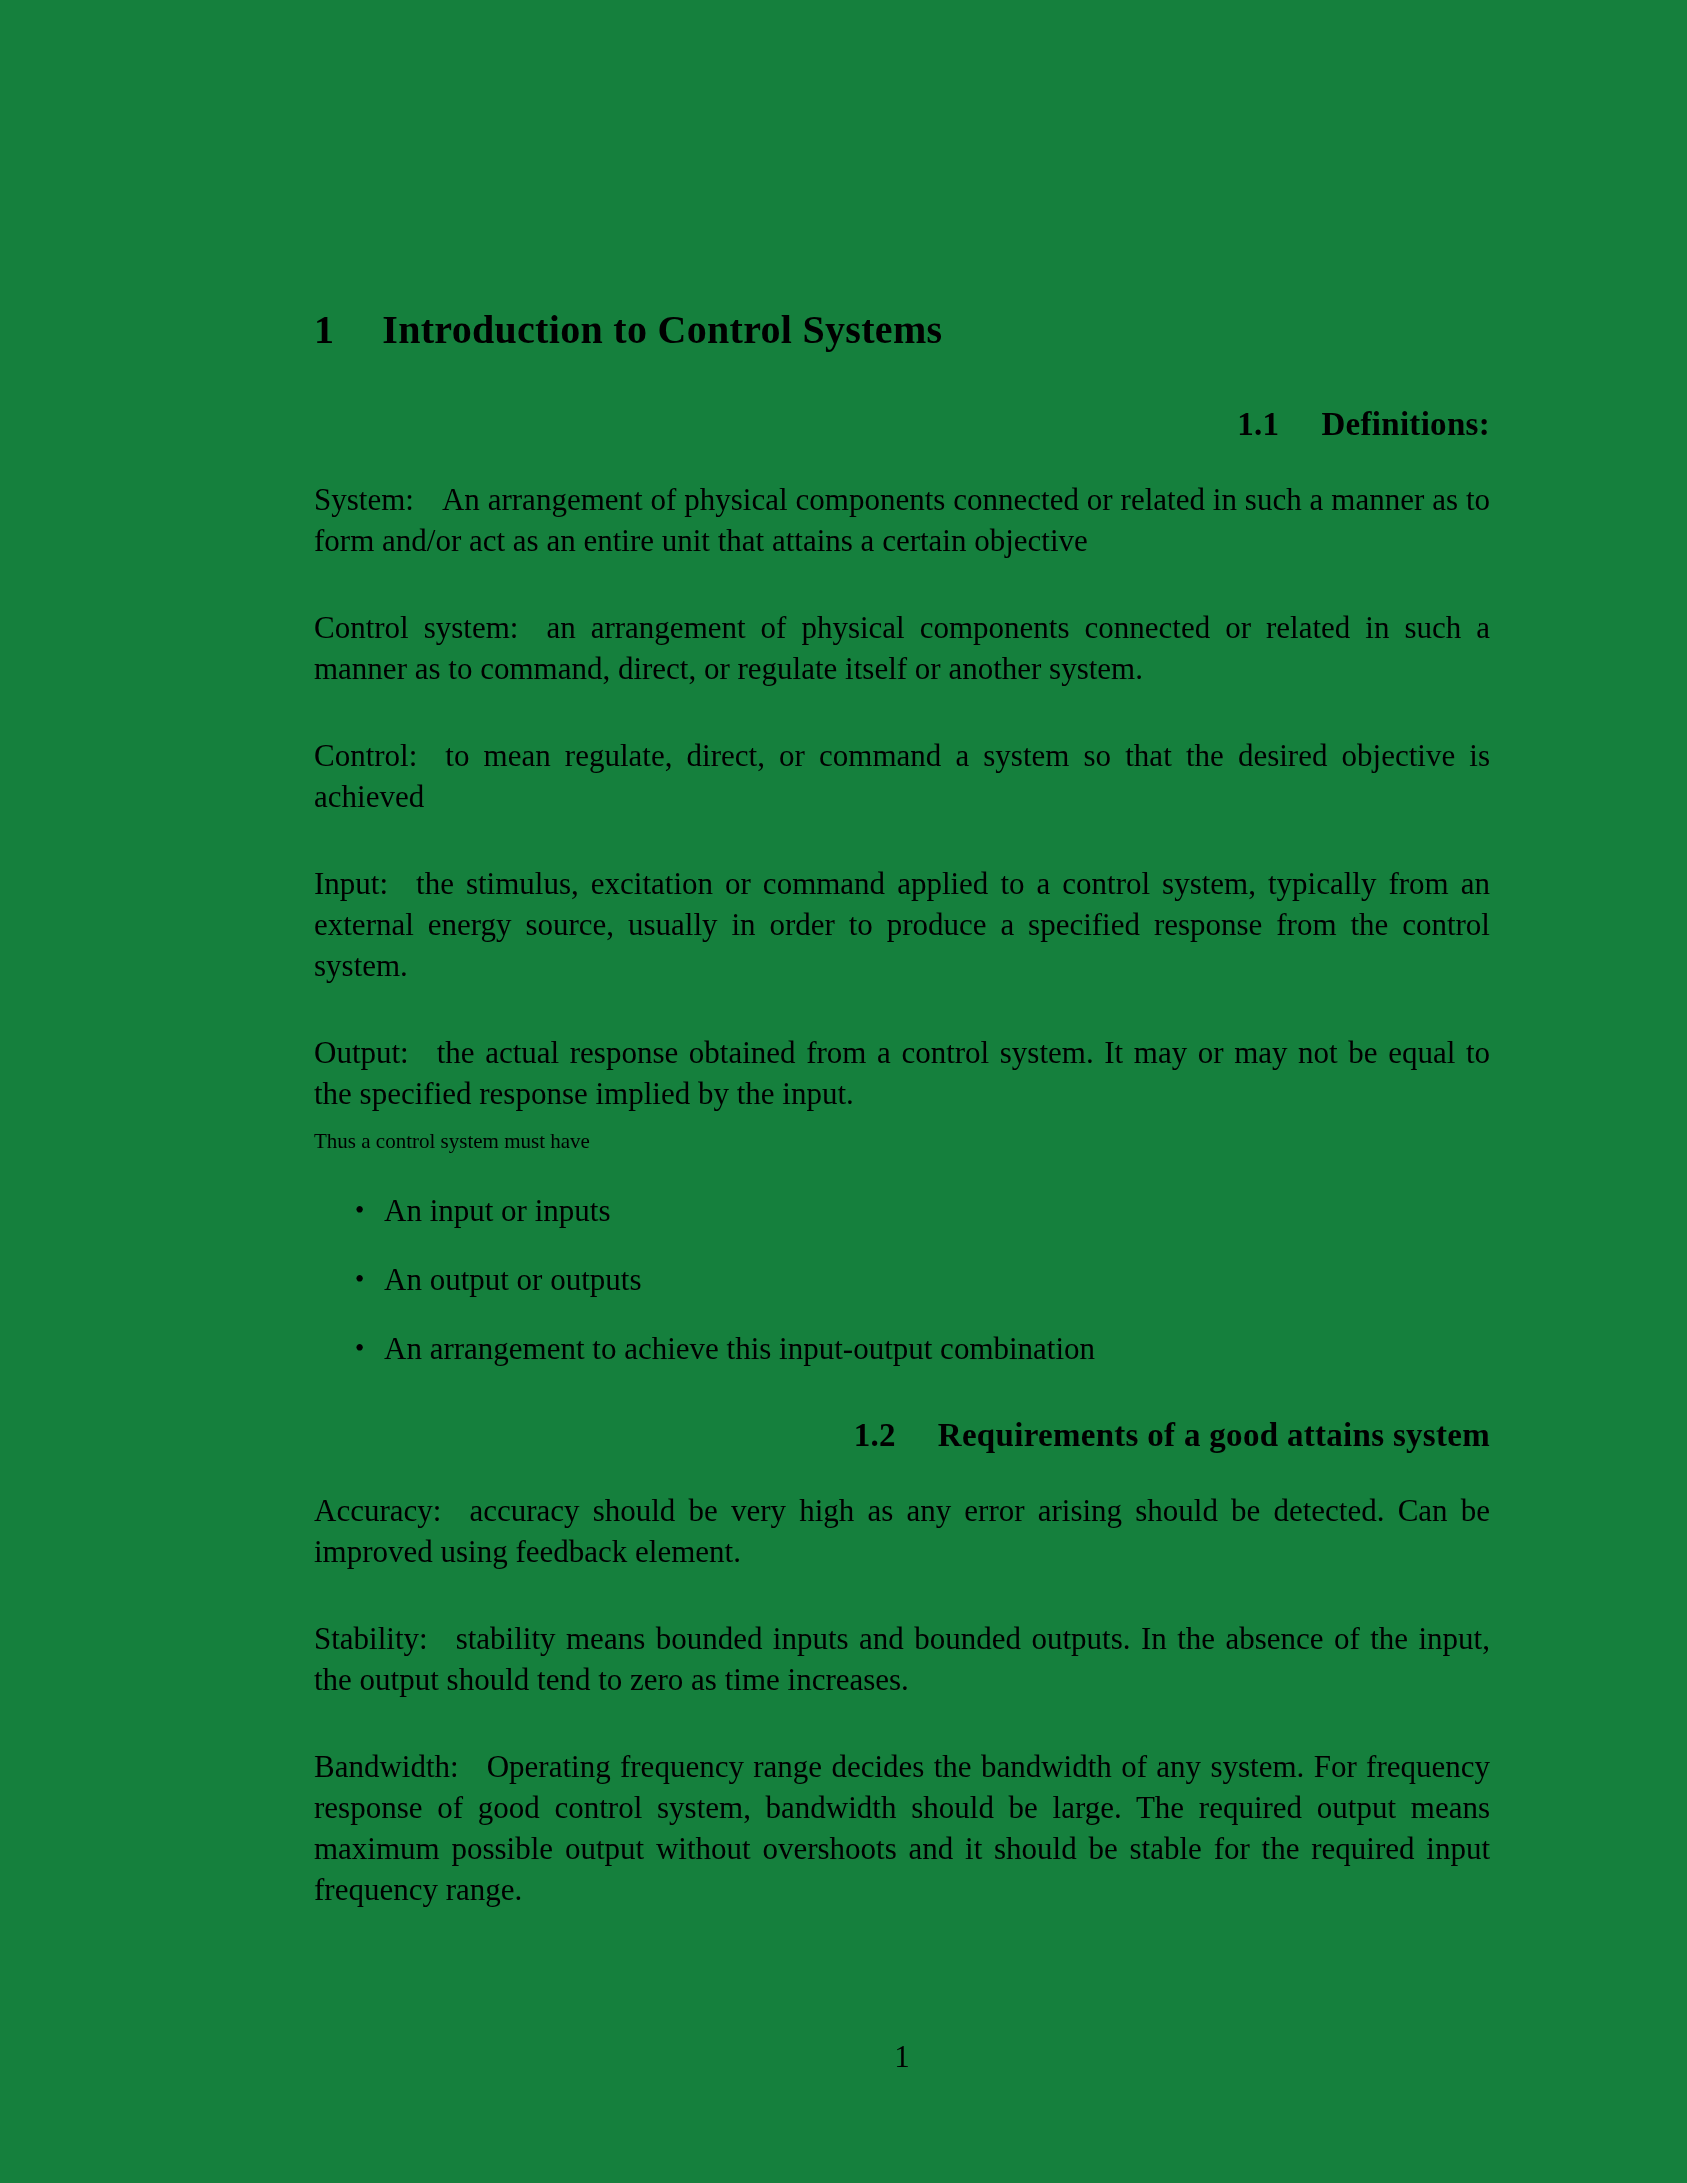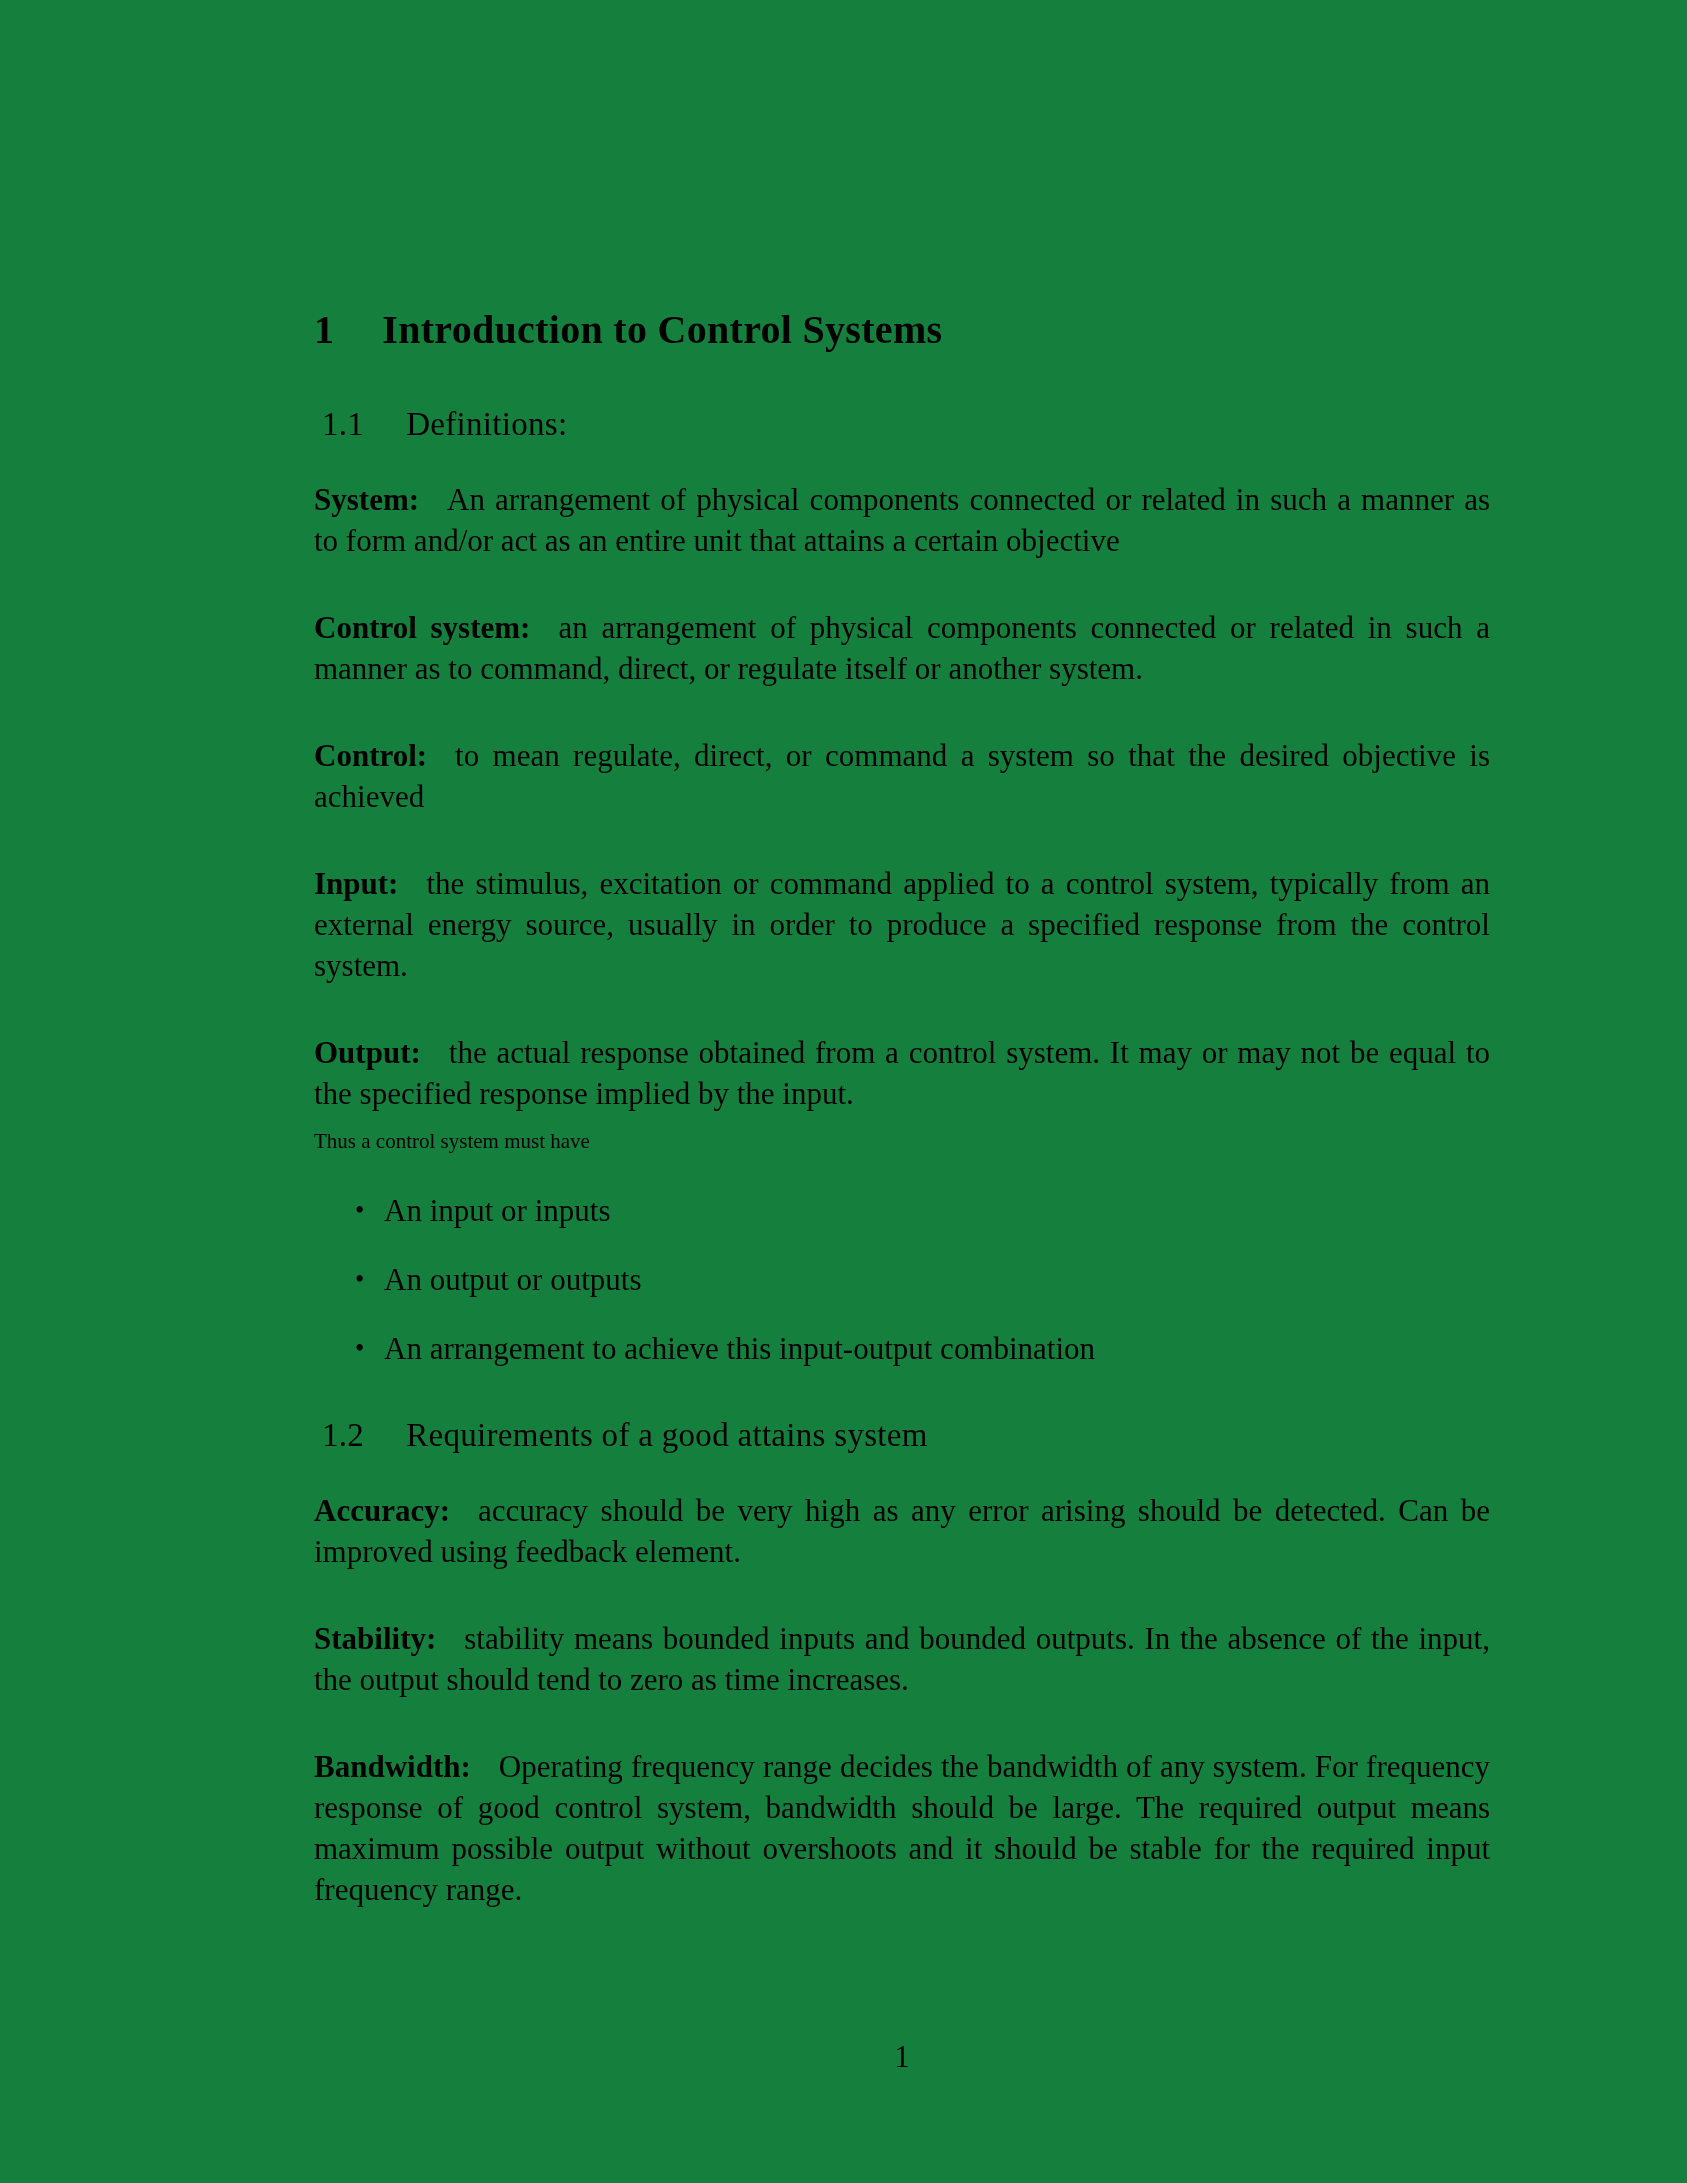--- a/index.html
+++ b/index.html
@@ -26,34 +26,35 @@
     font-size: 40px;
     line-height: 1;
     font-weight: 700;
     margin: 0 0 58px 0;
     letter-spacing: 0.3px;
   }
   h1.sec .num { display: inline-block; margin-right: 48px; }
   h2.subsec {
     font-size: 33px;
     line-height: 1;
-    font-weight: 400;
-    margin: 0 0 38px 8px;
+    font-weight: 700;
+    margin: 0 0 38px 0;
     letter-spacing: 0.3px;
+    text-align: right;
   }
   h2.subsec .num { display: inline-block; margin-right: 42px; }
   h2.subsec.second { margin-top: 50px; }
   p.body-par {
     font-size: 31px;
     line-height: 41px;
     margin: 0 0 46px 0;
     text-align: justify;
   }
   p.body-par .term {
-    font-weight: 700;
+    font-weight: 400;
     margin-right: 28px;
   }
   p.body-par.tight { margin-bottom: 6.6px; }
   p.thus {
     font-size: 21px;
     line-height: 41px;
     margin: 0 0 28px 0;
   }
   ul.bullets {
     list-style: none;

